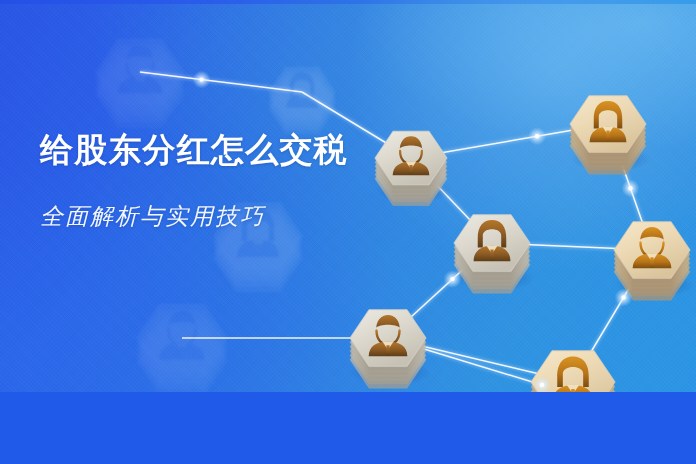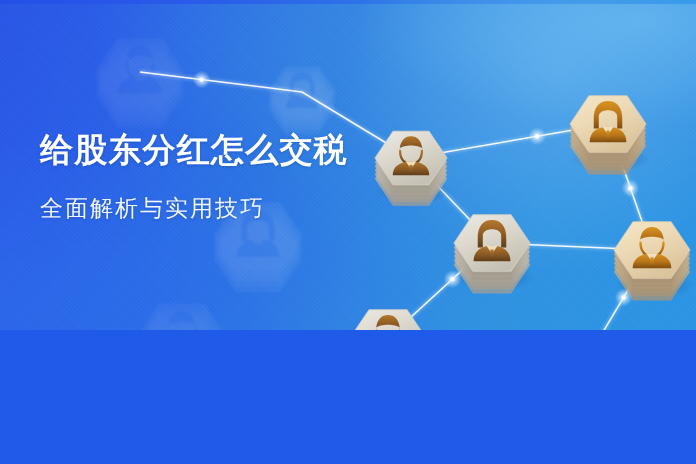--- a/index.html
+++ b/index.html
@@ -1,21 +1,21 @@
 <!DOCTYPE html>
 <html><head>
 <meta charset="utf-8">
 <style>
   * { margin:0; padding:0; box-sizing:border-box; }
   html,body { width:696px; height:464px; overflow:hidden; background:#1f5ae8; }
   body { font-family:"Liberation Sans","DejaVu Sans",sans-serif; }
 
   #banner {
     position:relative;
-    width:696px; height:330px;
+    width:696px; height:392px;
     overflow:hidden;
     background:
       radial-gradient(ellipse 120% 95% at 92% 6%, rgba(92,176,238,0.95) 0%, rgba(60,146,226,0.55) 34%, rgba(44,120,224,0.0) 66%),
       radial-gradient(ellipse 80% 70% at 8% 92%, rgba(43,106,236,0.75) 0%, rgba(40,100,234,0.0) 70%),
       linear-gradient(112deg, #2a56e6 0%, #2a5fe8 17%, #2c74e4 38%, #3089e2 58%, #2f93e2 76%, #2b95e5 100%);
   }
   
   #tex {
     position:absolute; inset:0;
     background-image:
@@ -37,24 +37,25 @@
   svg.layer { position:absolute; left:0; top:0; width:696px; height:464px; overflow:visible; }
 
   
   #text-block { position:absolute; left:40px; top:129px; width:330px; }
   #title {
     font-size:33px; font-weight:bold; color:#ffffff;
     letter-spacing:1.2px; line-height:1.25; white-space:nowrap;
     text-shadow:0 1px 3px rgba(14,48,120,0.28);
   }
   #subtitle {
-    margin-top:24px;
+    margin-top:32px;
     font-size:23px; font-weight:normal; color:#f2f7ff;
     letter-spacing:2.0px; line-height:1.3; white-space:nowrap;
     text-shadow:0 1px 3px rgba(14,48,120,0.26);
+    font-style:italic;
   }
 </style>
 </head>
 <body>
 
 <div id="banner">
 
   <div id="tex"></div>
   <div id="topstrip"></div>
   <div id="glow-tr"></div>

